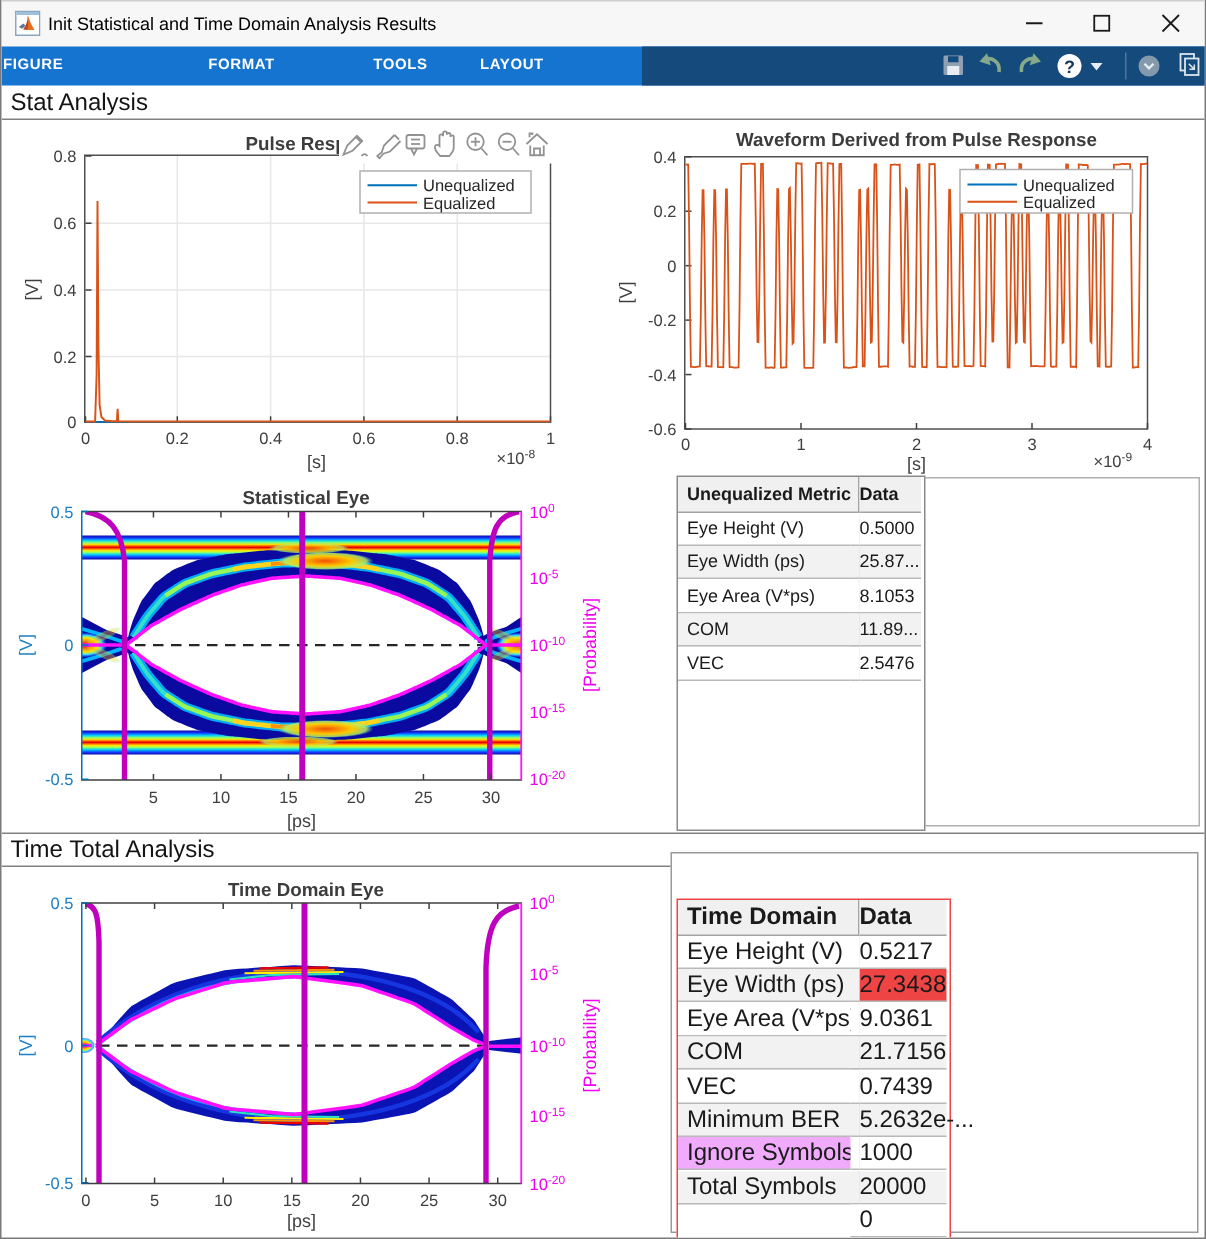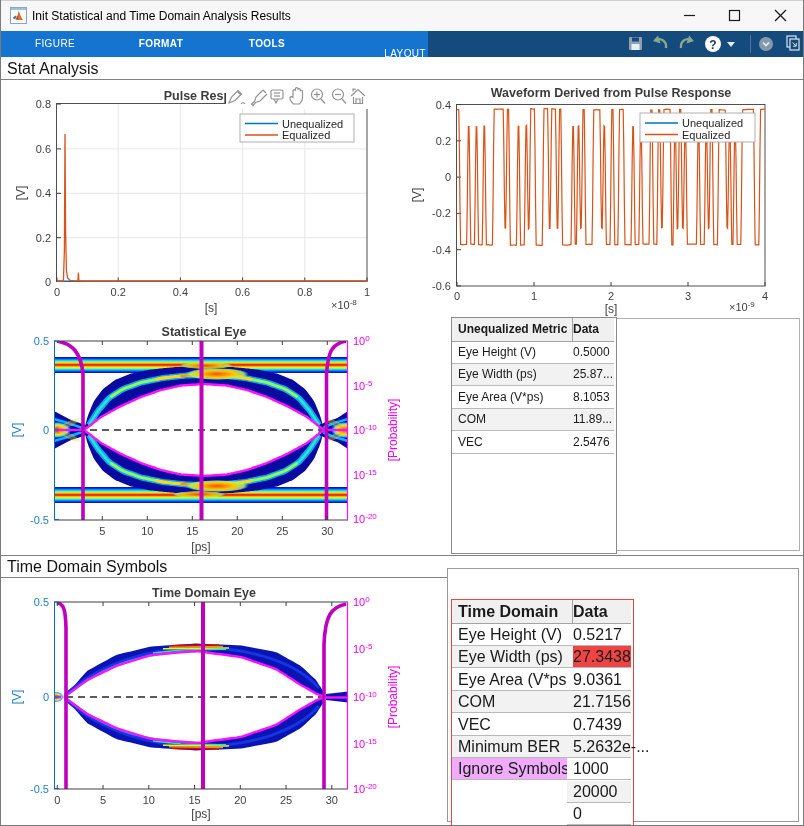--- a/index.html
+++ b/index.html
@@ -18,45 +18,45 @@
 </svg>
 <div class="abs" style="left:31px;top:9px;font-size:12px;color:#000000">Init Statistical and Time Domain Analysis Results</div>
 <svg class="abs" style="left:670px;top:0" width="134" height="30" viewBox="0 0 134 30">
 <line x1="13" y1="15.5" x2="24" y2="15.5" stroke="#1a1a1a" stroke-width="1.2"></line>
 <rect x="58.5" y="10.5" width="10" height="10" fill="none" stroke="#1a1a1a" stroke-width="1.2"></rect>
 <line x1="104" y1="10" x2="115" y2="21" stroke="#1a1a1a" stroke-width="1.2"></line>
 <line x1="115" y1="10" x2="104" y2="21" stroke="#1a1a1a" stroke-width="1.2"></line>
 </svg>
 <div class="abs" style="left:0;top:31px;width:804px;height:26px;background:#1574cf"></div>
 <div class="abs" style="left:427px;top:31px;width:377px;height:26px;background:#154a7c"></div>
-<div class="abs" style="left:1px;top:38px;width:106px;text-align:center;font-size:10px;font-weight:normal;letter-spacing:0.4px;color:#fff">FIGURE</div>
+<div class="abs" style="left:1px;top:38px;width:106px;font-size:10px;font-weight:bold;letter-spacing:0.4px;color:#fff">FIGURE</div>
 <div class="abs" style="left:107px;top:38px;width:106px;text-align:center;font-size:10px;font-weight:bold;letter-spacing:0.4px;color:#fff">FORMAT</div>
 <div class="abs" style="left:213px;top:38px;width:106px;text-align:center;font-size:10px;font-weight:bold;letter-spacing:0.4px;color:#fff">TOOLS</div>
-<div class="abs" style="left:319px;top:48px;width:106px;text-align:right;font-size:10px;font-weight:normal;letter-spacing:0.4px;color:#fff">LAYOUT</div>
+<div class="abs" style="left:319px;top:38px;width:106px;text-align:left;font-size:10px;font-weight:bold;letter-spacing:0.4px;color:#fff">LAYOUT</div>
 <svg class="abs" style="left:620px;top:31px" width="184" height="26" viewBox="0 0 184 26">
 <rect x="8" y="6" width="13" height="13" rx="1" fill="#8fa0b3"></rect>
 <rect x="11" y="6.5" width="7" height="4" fill="#154a7c"></rect>
 <rect x="10.5" y="13" width="8" height="6" fill="#e8edf2"></rect>
 <path d="M45 17 C46 10 40 6.5 34.5 9" stroke="#86a98b" stroke-width="2.4" fill="none"></path>
 <path d="M37 4.5 l-5 5.5 7.5 2.5 z" fill="#86a98b"></path>
 <path d="M60 17 C59 10 65 6.5 70.5 9" stroke="#86a98b" stroke-width="2.4" fill="none"></path>
 <path d="M68 4.5 l5 5.5 -7.5 2.5 z" fill="#86a98b"></path>
 <circle cx="92" cy="13" r="8" fill="#fff"></circle>
 <text x="92" y="17.5" font-size="12" font-weight="bold" fill="#15365c" text-anchor="middle">?</text>
 <path d="M106 11 l8 0 -4 5 z" fill="#e8eef5"></path>
 <line x1="129.5" y1="4" x2="129.5" y2="22" stroke="#50749c" stroke-width="1"></line>
 <circle cx="145" cy="13" r="7" fill="#8599ad"></circle>
 <path d="M142 11.5 l3 3 3-3" stroke="#e9eef3" stroke-width="1.6" fill="none"></path>
 <rect x="166" y="5" width="9" height="11" fill="none" stroke="#dde5ed" stroke-width="1.2"></rect>
 <rect x="169" y="8" width="9" height="11" fill="#154a7c" stroke="#dde5ed" stroke-width="1.2"></rect>
 <path d="M171.5 11.5 l3.5 3.5 m0.2 -3 v3.2 h-3.2" stroke="#dde5ed" stroke-width="1" fill="none"></path>
 </svg>
 <div class="abs" style="left:6px;top:60px;font-size:16px;color:#141414">Stat Analysis</div>
 <div class="brd" style="left:0;top:79px;width:804px;height:1px"></div>
-<div class="abs" style="left:6px;top:558px;font-size:16px;color:#141414">Time Domain Symbols</div>
+<div class="abs" style="left:6px;top:558px;font-size:16px;color:#141414">Time Total Analysis</div>
 <div class="brd" style="left:0;top:555px;width:804px;height:1px"></div>
 <div class="brd" style="left:0;top:577px;width:447px;height:1px"></div>
 <svg class="abs" style="left:0;top:0" width="804" height="826" viewBox="0 0 804 826">
 <defs>
 <linearGradient id="band" x1="0" y1="0" x2="0" y2="1">
 <stop offset="0" stop-color="#0a0aa0"></stop>
           <stop offset="0.10" stop-color="#1535ff"></stop>
 <stop offset="0.20" stop-color="#00ccff"></stop>
           <stop offset="0.30" stop-color="#8cff70"></stop>
 <stop offset="0.38" stop-color="#ffd800"></stop>
@@ -388,17 +388,18 @@
 <div style="position:absolute;left:115px;top:91px;width:6px;height:21px;background:#f2f2f2;border-bottom:1px solid #b9b9b9"></div>
 <div style="position:absolute;left:0;top:114px;width:114px;height:21px;background:#fff;border-right:1px solid #a3a3a3;border-bottom:1px solid #b9b9b9;line-height:21px;padding-left:6px">VEC</div>
 <div style="position:absolute;left:121px;top:114px;width:58px;height:21px;background:#fff;border-bottom:1px solid #b9b9b9;line-height:21px">0.7439</div>
 <div style="position:absolute;left:115px;top:114px;width:6px;height:21px;background:#fff;border-bottom:1px solid #b9b9b9"></div>
 <div style="position:absolute;left:0;top:136px;width:114px;height:21px;background:#f2f2f2;border-right:1px solid #a3a3a3;border-bottom:1px solid #b9b9b9;line-height:21px;padding-left:6px">Minimum BER</div>
 <div style="position:absolute;left:121px;top:136px;width:58px;height:21px;background:#f2f2f2;border-bottom:1px solid #b9b9b9;line-height:21px">5.2632e-...</div>
 <div style="position:absolute;left:115px;top:136px;width:6px;height:21px;background:#f2f2f2;border-bottom:1px solid #b9b9b9"></div>
 <div style="position:absolute;left:0;top:158px;width:114px;height:21px;background:#f0abfc;border-right:1px solid #a3a3a3;border-bottom:1px solid #b9b9b9;line-height:21px;padding-left:6px">Ignore Symbols</div>
 <div style="position:absolute;left:121px;top:158px;width:58px;height:21px;background:#fff;border-bottom:1px solid #b9b9b9;line-height:21px">1000</div>
 <div style="position:absolute;left:115px;top:158px;width:6px;height:21px;background:#fff;border-bottom:1px solid #b9b9b9"></div>
+<div style="position:absolute;left:0;top:181px;width:114px;height:21px;background:#f2f2f2;border-right:1px solid #a3a3a3;border-bottom:1px solid #b9b9b9;line-height:21px;padding-left:6px">Total Symbols</div>
 <div style="position:absolute;left:121px;top:181px;width:58px;height:21px;background:#f2f2f2;border-bottom:1px solid #b9b9b9;line-height:21px">20000</div>
 <div style="position:absolute;left:115px;top:181px;width:6px;height:21px;background:#f2f2f2;border-bottom:1px solid #b9b9b9"></div>
 <div style="position:absolute;left:121px;top:203px;width:58px;height:21px;background:#fff;border-bottom:1px solid #b9b9b9;line-height:21px">0</div>
 <div style="position:absolute;left:115px;top:203px;width:6px;height:21px;background:#fff;border-bottom:1px solid #b9b9b9"></div>
 </div>
 </div>
 </body></html>

